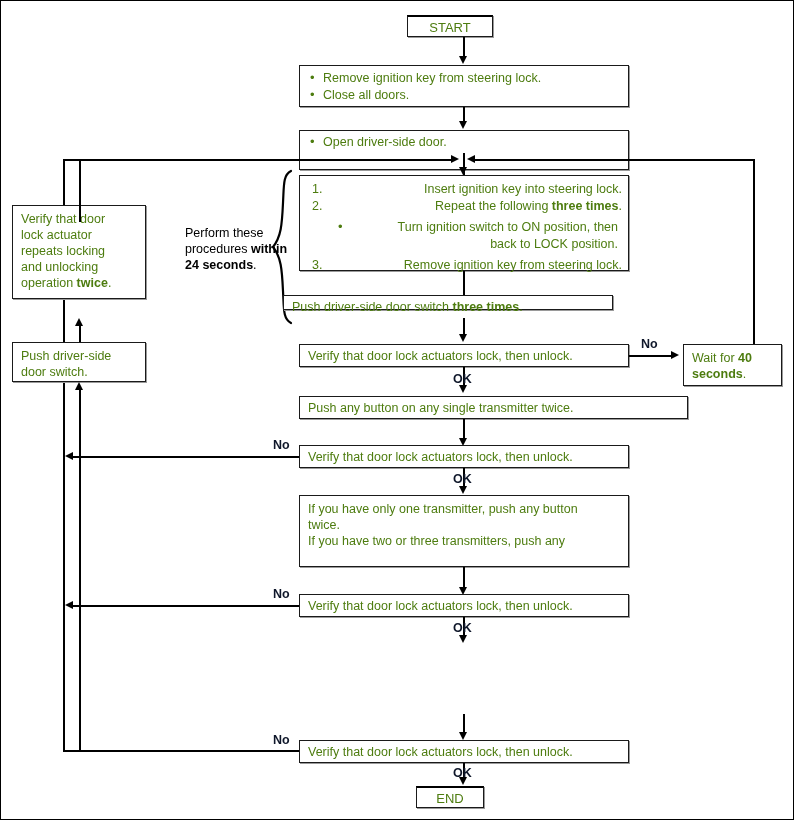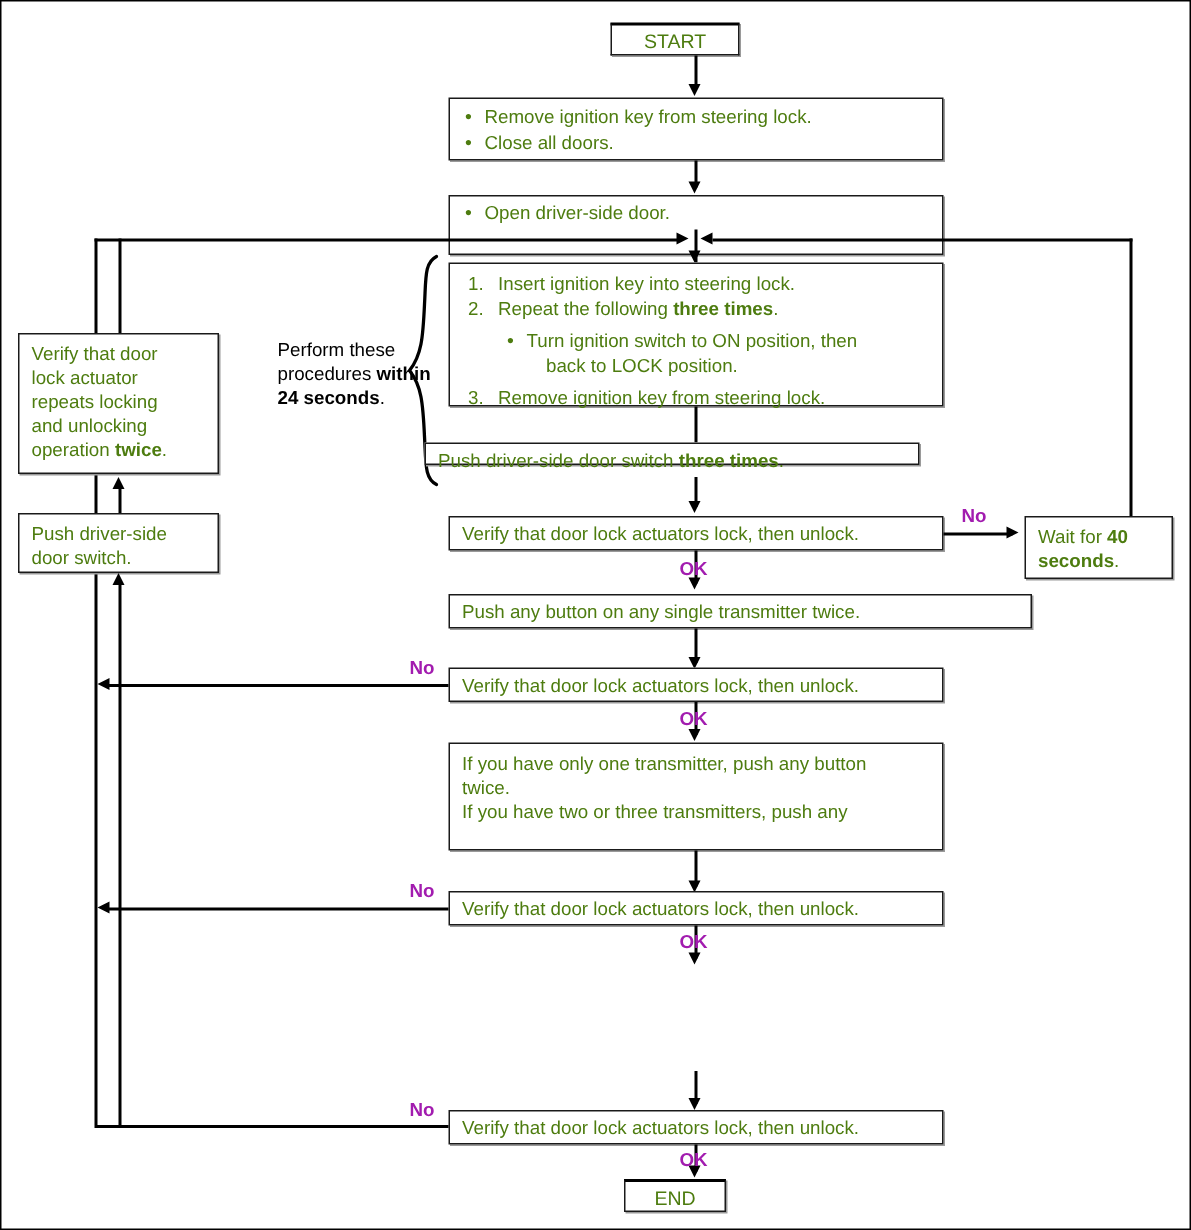--- a/index.html
+++ b/index.html
@@ -55,20 +55,21 @@
     left:2px;top:-1px;
     font-size:13px;
   }
   
   ol.n{margin:0;padding:0;list-style:none;counter-reset:i;}
   ol.n>li{
     position:relative;
     padding-left:22px;
     line-height:17px;
     counter-increment:i;
+    text-align:right;
   }
   ol.n>li:before{
     content:counter(i) ".";
     position:absolute;left:2px;top:0;
   }
   ol.n li ul{margin:4px;padding:0;list-style:none;}
   ol.n li ul li{
     position:relative;
     padding-left:15px;
     line-height:17px;
@@ -102,21 +103,21 @@
   .arrow-r{
     position:absolute;width:0;height:0;
     border-top:4.5px solid transparent;
     border-bottom:4.5px solid transparent;
     border-left:8px solid #000;
   }
   .lbl{
     position:absolute;
     font-size:12.5px;
     font-weight:bold;
-    color:#a21caf;
+    color:#0f172a;
     white-space:nowrap;
   }
   .note{
     position:absolute;
     font-size:12.5px;
     line-height:16px;
     color:#000;
     white-space:nowrap;
     margin-left:24px;
   }
@@ -272,21 +273,21 @@
   <div class="vline" style="left:462px;top:762px;height:18px;"></div>
   <div class="arrow-d" style="left:458px;top:776px;"></div>
   <div class="lbl" style="left:452px;top:765px;">OK</div>
 
   <div class="box terminal" style="left:415px;top:785px;width:68px;height:22px;">
     <span>
       <span>END</span>
     </span>
   </div>
 
-  <div class="box" style="left:11px;top:221px;width:134px;height:94px;padding:5px 4px 4px 8px;">
+  <div class="box" style="left:11px;top:204px;width:134px;height:94px;padding:5px 4px 4px 8px;">
     <div>Verify that door</div>
     <div>lock actuator</div>
     <div>repeats locking</div>
     <div>and unlocking</div>
     <div>
       <span>operation </span><b>twice</b><span>.</span>
     </div>
   </div>
 
   <div class="vline" style="left:78px;top:158px;height:63px;"></div>

